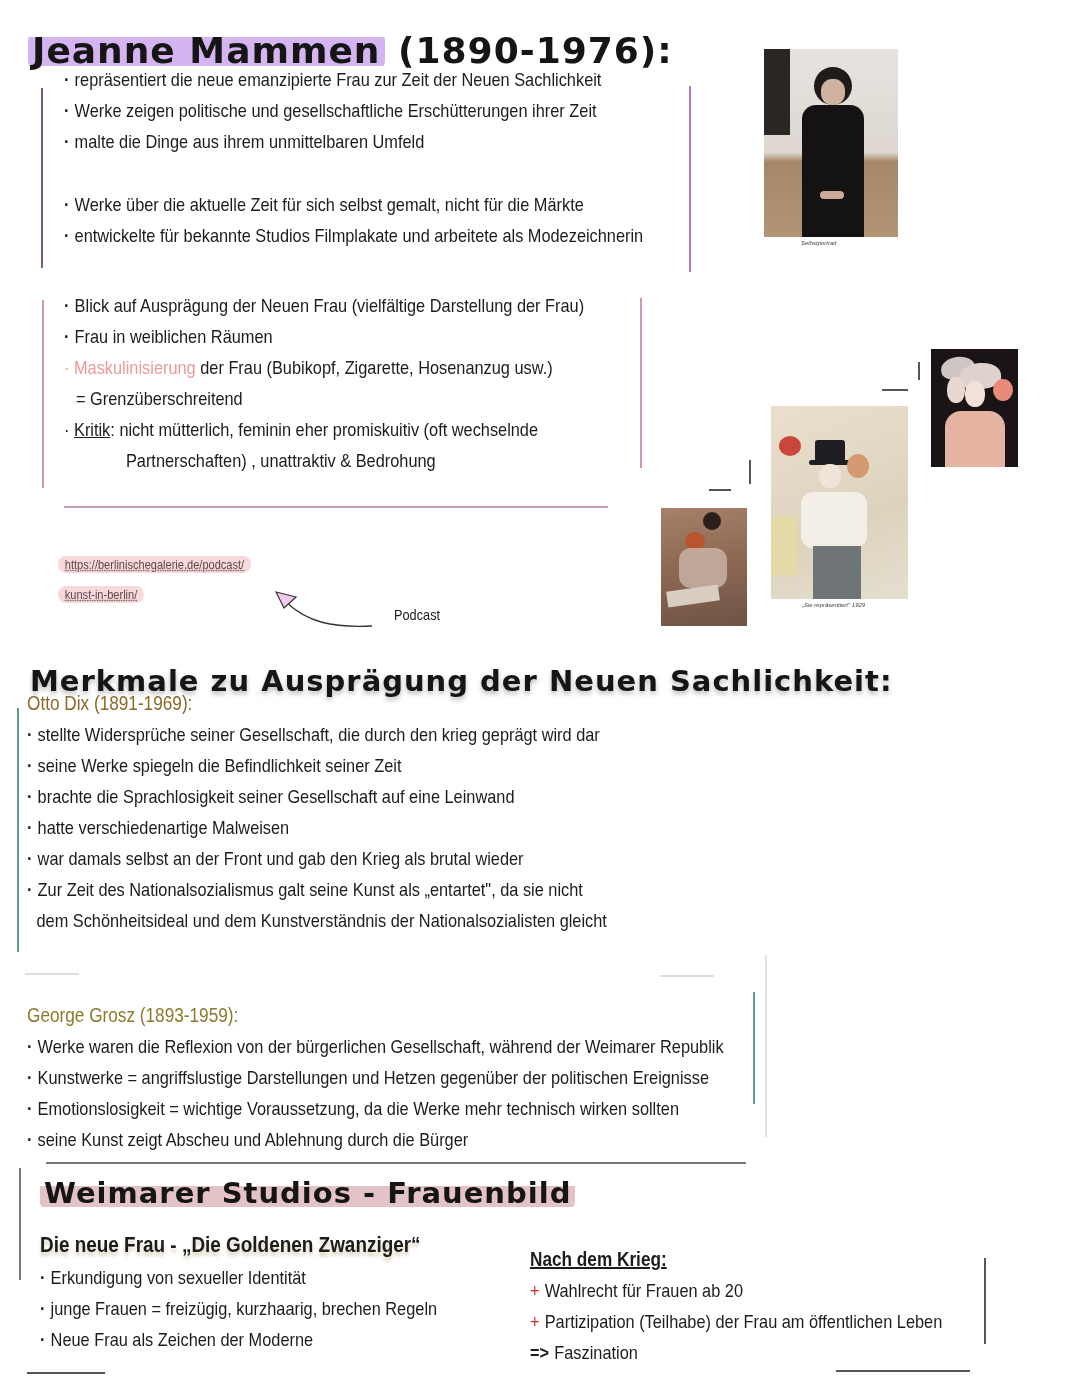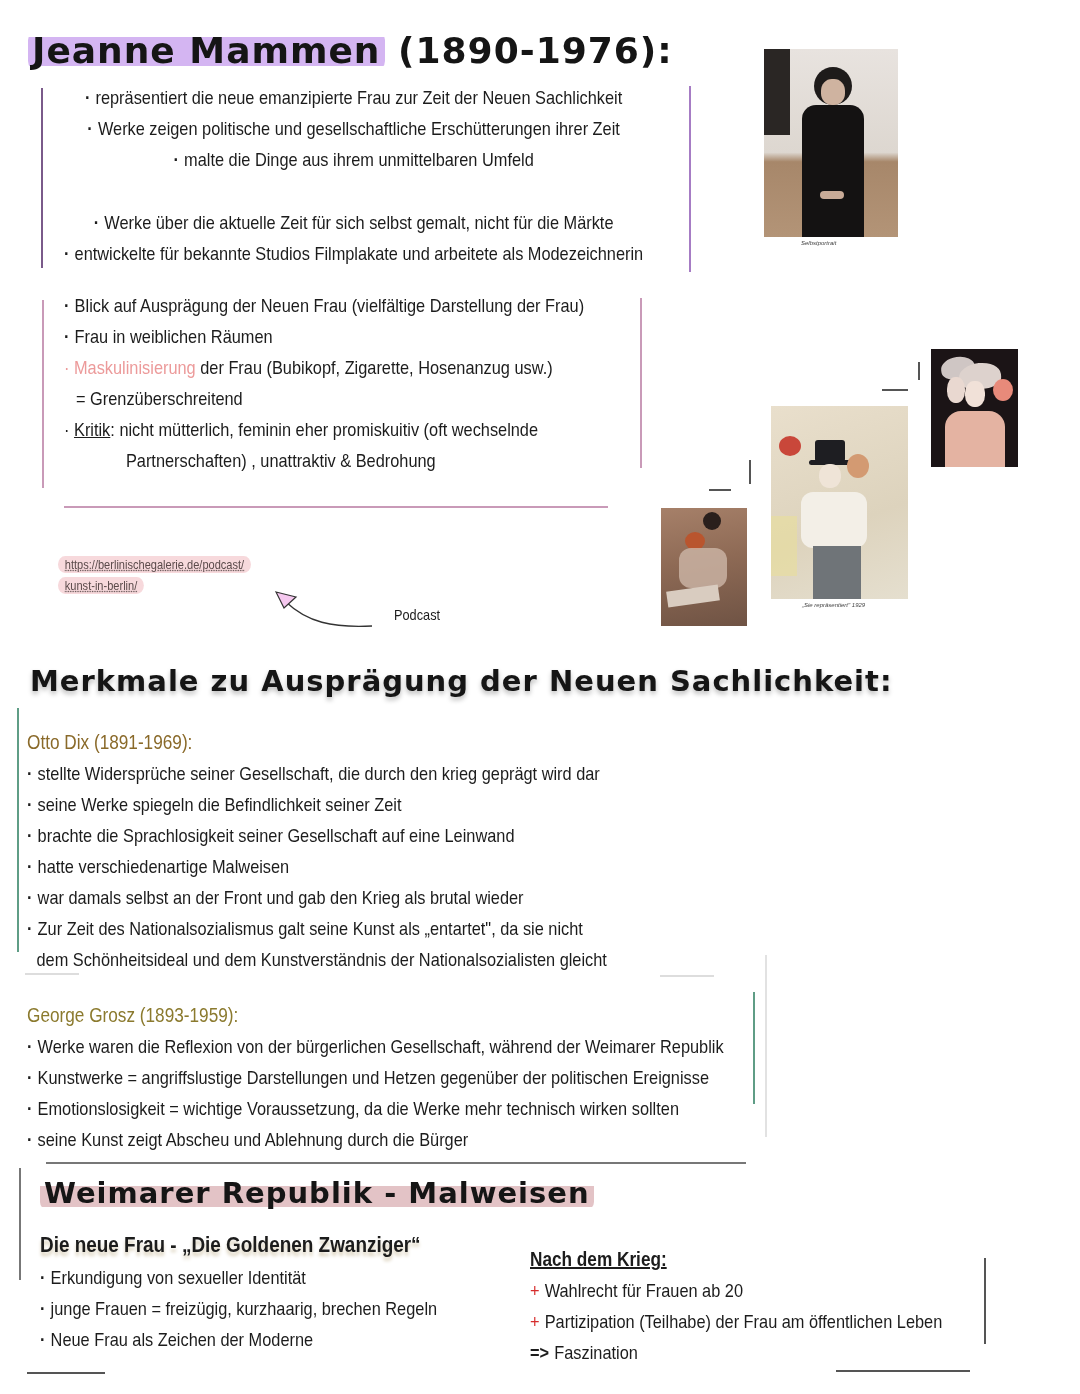--- a/index.html
+++ b/index.html
@@ -28,21 +28,21 @@
 <body>
 
 <div class="abs hand-title" style="left:28px; top:30px; font-size:36px;">
   <span class="hl-purple">Jeanne Mammen</span>
   <span>(1890-1976):</span>
 </div>
 
 <div class="vline" style="left:41px; top:88px; height:180px; background:#7a5a8a;"></div>
 <div class="vline" style="left:689px; top:86px; height:186px; background:#a67cc4;"></div>
 
-<div class="abs" style="left:64px; top:82px;text-align:center;">
+<div class="abs" style="left:64px; top:64px;">
   <div class="line bullet">repräsentiert die neue emanzipierte Frau zur Zeit der Neuen Sachlichkeit</div>
   <div class="line bullet">Werke zeigen politische und gesellschaftliche Erschütterungen ihrer Zeit</div>
   <div class="line bullet">malte die Dinge aus ihrem unmittelbaren Umfeld</div>
   <div style="height:32px;"></div>
   <div class="line bullet">Werke über die aktuelle Zeit für sich selbst gemalt, nicht für die Märkte</div>
   <div class="line bullet">entwickelte für bekannte Studios Filmplakate und arbeitete als Modezeichnerin</div>
 </div>
 
 <div class="vline" style="left:42px; top:300px; height:188px; background:#c99ab8;"></div>
 <div class="vline" style="left:640px; top:298px; height:170px; background:#c99ab8;"></div>
@@ -56,21 +56,21 @@
   </div>
   <div class="line" style="padding-left:14px;">= Grenzüberschreitend</div>
   <div class="line">
     <span>· </span><span style="text-decoration:underline;">Kritik</span><span>: nicht mütterlich, feminin eher promiskuitiv (oft wechselnde</span>
   </div>
   <div class="line" style="padding-left:72px;">Partnerschaften) , unattraktiv &amp; Bedrohung</div>
 </div>
 
 <div class="abs" style="left:58px; top:555px;">
   <div><span class="link-chip">https://berlinischegalerie.de/podcast/</span></div>
-  <div style="margin-top:3px;"><span class="link-chip">kunst-in-berlin/</span></div>
+  <div style="margin-top:12px;"><span class="link-chip">kunst-in-berlin/</span></div>
 </div>
 <svg class="abs" style="left:272px; top:588px;" width="110" height="42" viewBox="0 0 110 42">
   <path d="M100 38 C 60 40, 35 34, 14 14" stroke="#333" stroke-width="1.3" fill="none"></path>
   <path d="M4 4 L 24 9 L 12 20 Z" fill="#f5c8ef" stroke="#333" stroke-width="1.2"></path>
 </svg>
 <div class="abs" style="left:394px; top:606px; font-size:15px; transform:scaleX(0.85); transform-origin:left;">Podcast</div>
 
 <div class="artwork" style="left:764px; top:49px; width:134px; height:188px; background:linear-gradient(180deg,#e8e3df 0%,#ddd7d0 55%,#a7876a 60%,#b39477 100%);">
   <div style="position:absolute; left:0; top:0; width:26px; height:86px; background:#2a2624;"></div>
   <div style="position:absolute; left:50px; top:18px; width:38px; height:38px; border-radius:50%; background:#1e1b1a;"></div>
@@ -108,21 +108,21 @@
 <div class="artwork" style="left:661px; top:508px; width:86px; height:118px; background:linear-gradient(170deg,#a68069 0%,#8e6a55 45%,#6f5344 100%);">
   <div style="position:absolute; left:42px; top:4px; width:18px; height:18px; border-radius:50%; background:#2a1f1c;"></div>
   <div style="position:absolute; left:24px; top:24px; width:20px; height:18px; border-radius:50%; background:#b9552e;"></div>
   <div style="position:absolute; left:18px; top:40px; width:48px; height:40px; border-radius:12px; background:#cdb7a8; opacity:0.8;"></div>
   <div style="position:absolute; left:6px; top:80px; width:52px; height:16px; background:#d9ccc0; transform:rotate(-8deg);"></div>
 </div>
 
 <div class="abs hand-title hl-gray" style="left:30px; top:664px; font-size:29px;">Merkmale zu Ausprägung der Neuen Sachlichkeit:</div>
 
 <div class="vline" style="left:17px; top:708px; height:244px; background:#5f9d86;"></div>
-<div class="abs" style="left:27px; top:727px;">
+<div class="abs" style="left:27px; top:688px;">
   <div class="line" style="color:#8a6a2a; font-size:20px;">Otto Dix (1891-1969):</div>
   <div class="line bullet">stellte Widersprüche seiner Gesellschaft, die durch den krieg geprägt wird dar</div>
   <div class="line bullet">seine Werke spiegeln die Befindlichkeit seiner Zeit</div>
   <div class="line bullet">brachte die Sprachlosigkeit seiner Gesellschaft auf eine Leinwand</div>
   <div class="line bullet">hatte verschiedenartige Malweisen</div>
   <div class="line bullet">war damals selbst an der Front und gab den Krieg als brutal wieder</div>
   <div class="line bullet">Zur Zeit des Nationalsozialismus galt seine Kunst als „entartet", da sie nicht</div>
   <div class="line" style="padding-left:11px;">dem Schönheitsideal und dem Kunstverständnis der Nationalsozialisten gleicht</div>
 </div>
 <div class="hline" style="left:25px; top:973px; width:54px; background:#ddd;"></div>
@@ -135,21 +135,21 @@
   <div class="line bullet">Werke waren die Reflexion von der bürgerlichen Gesellschaft, während der Weimarer Republik</div>
   <div class="line bullet">Kunstwerke = angriffslustige Darstellungen und Hetzen gegenüber der politischen Ereignisse</div>
   <div class="line bullet">Emotionslosigkeit = wichtige Voraussetzung, da die Werke mehr technisch wirken sollten</div>
   <div class="line bullet">seine Kunst zeigt Abscheu und Ablehnung durch die Bürger</div>
 </div>
 
 <div class="hline" style="left:46px; top:1162px; width:700px; background:#777;"></div>
 <div class="vline" style="left:19px; top:1168px; height:112px; background:#777;"></div>
 
 <div class="abs hand-title" style="left:40px; top:1176px; font-size:29px;">
-  <span class="hl-rose">Weimarer Republik - Malweisen</span>
+  <span class="hl-rose">Weimarer Studios - Frauenbild</span>
 </div>
 
 <div class="abs" style="left:40px; top:1228px;">
   <div class="line" style="font-size:22px; font-weight:bold; line-height:34px; text-shadow:0 4px 4px #d9cfb8;">Die neue Frau - „Die Goldenen Zwanziger“</div>
   <div class="line bullet">Erkundigung von sexueller Identität</div>
   <div class="line bullet">junge Frauen = freizügig, kurzhaarig, brechen Regeln</div>
   <div class="line bullet">Neue Frau als Zeichen der Moderne</div>
 </div>
 
 <div class="abs" style="left:530px; top:1244px;">

